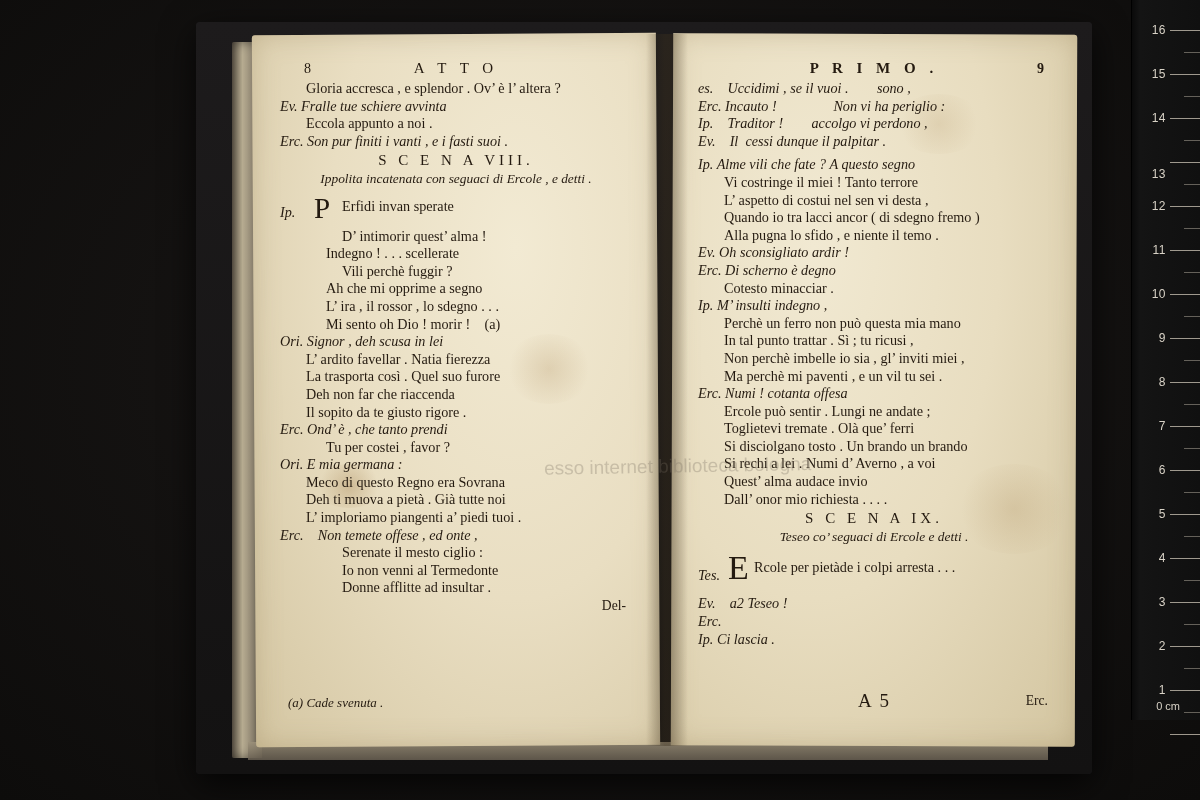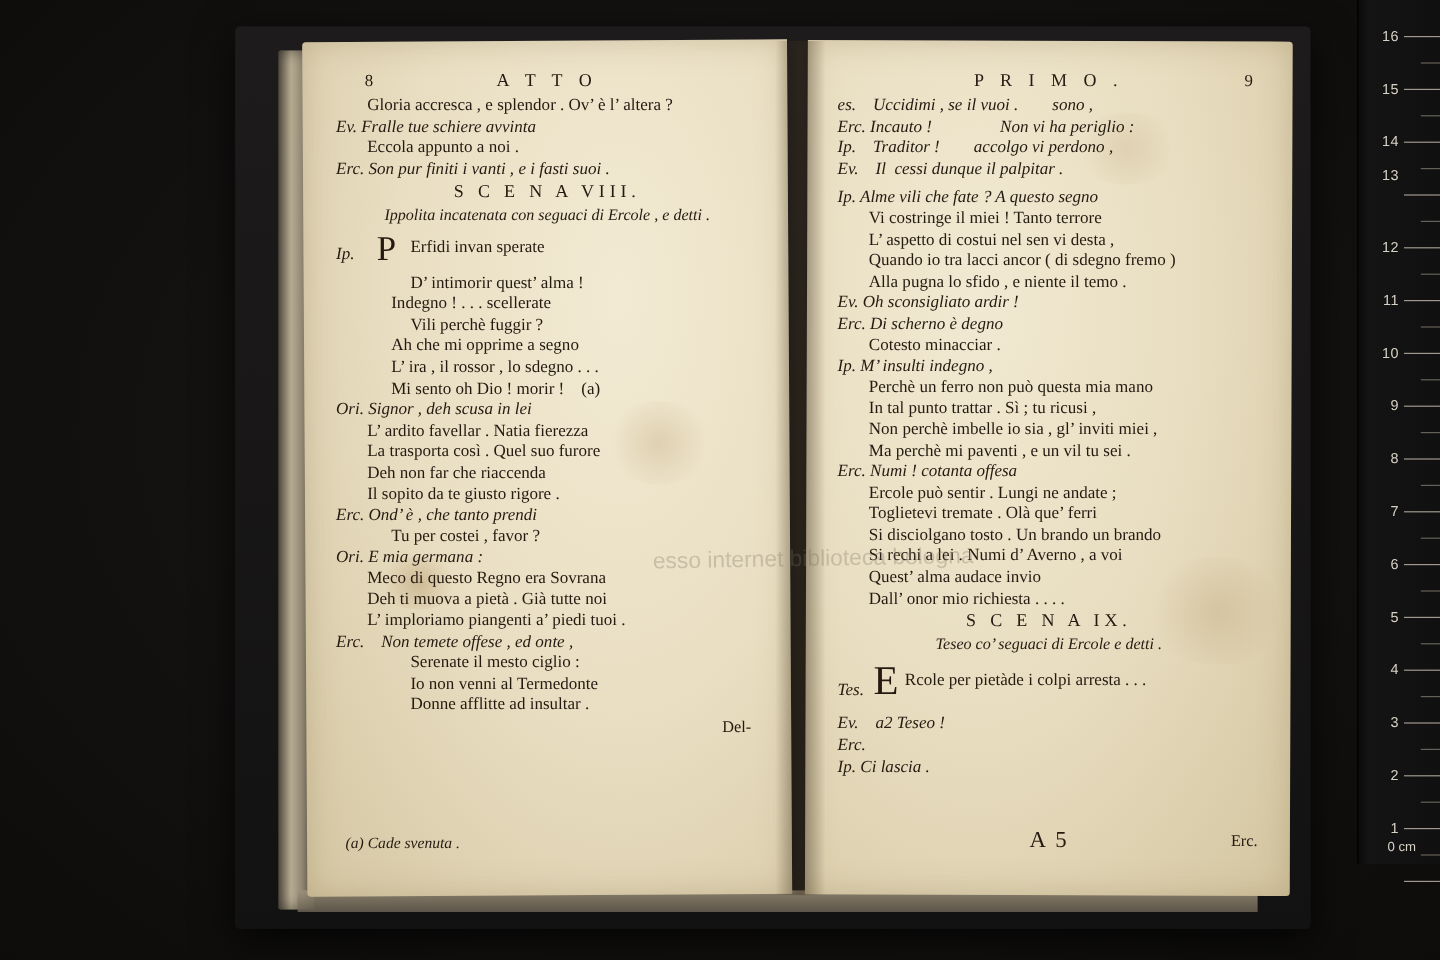--- a/index.html
+++ b/index.html
@@ -306,21 +306,21 @@
         <div class="line spk">Erc.    Non temete offese , ed onte ,</div>
         <div class="line ind3">Serenate il mesto ciglio :</div>
         <div class="line ind3">Io non venni al Termedonte</div>
         <div class="line ind3">Donne afflitte ad insultar .</div>
 
         <div class="catchword">Del-</div>
         <div class="footnote">(a) Cade svenuta .</div>
       </div>
 
       <div class="col right">
-        <div style="position:relative;height:20px;">
+        <div style="position:relative;height:20px;font-weight:bold;">
           <div class="hdr">P R I M O .</div>
           <span class="pagenum-r">9</span>
         </div>
 
         <div class="line spk">es.    Uccidimi , se il vuoi .        sono ,</div>
         <div class="line spk">Erc. Incauto !                Non vi ha periglio :</div>
         <div class="line spk">Ip.    Traditor !        accolgo vi perdono ,</div>
         <div class="line spk">Ev.    Il  cessi dunque il palpitar .</div>
         <div style="height:6px"></div>
         <div class="line spk">Ip. Alme vili che fate ? A questo segno</div>
@@ -372,21 +372,21 @@
     <div class="tick" style="top:30px"></div>
       <div class="num" style="top:30px">16</div>
     <div class="tick minor" style="top:52px"></div>
     <div class="tick" style="top:74px"></div>
       <div class="num" style="top:74px">15</div>
     <div class="tick minor" style="top:96px"></div>
     <div class="tick" style="top:118px"></div>
       <div class="num" style="top:118px">14</div>
     <div class="tick minor" style="top:140px"></div>
     <div class="tick" style="top:162px"></div>
-      <div class="num" style="top:146px">13</div>
+      <div class="num" style="top:174px">13</div>
     <div class="tick minor" style="top:184px"></div>
     <div class="tick" style="top:206px"></div>
       <div class="num" style="top:206px">12</div>
     <div class="tick minor" style="top:228px"></div>
     <div class="tick" style="top:250px"></div>
       <div class="num" style="top:250px">11</div>
     <div class="tick minor" style="top:272px"></div>
     <div class="tick" style="top:294px"></div>
       <div class="num" style="top:294px">10</div>
     <div class="tick minor" style="top:316px"></div>

